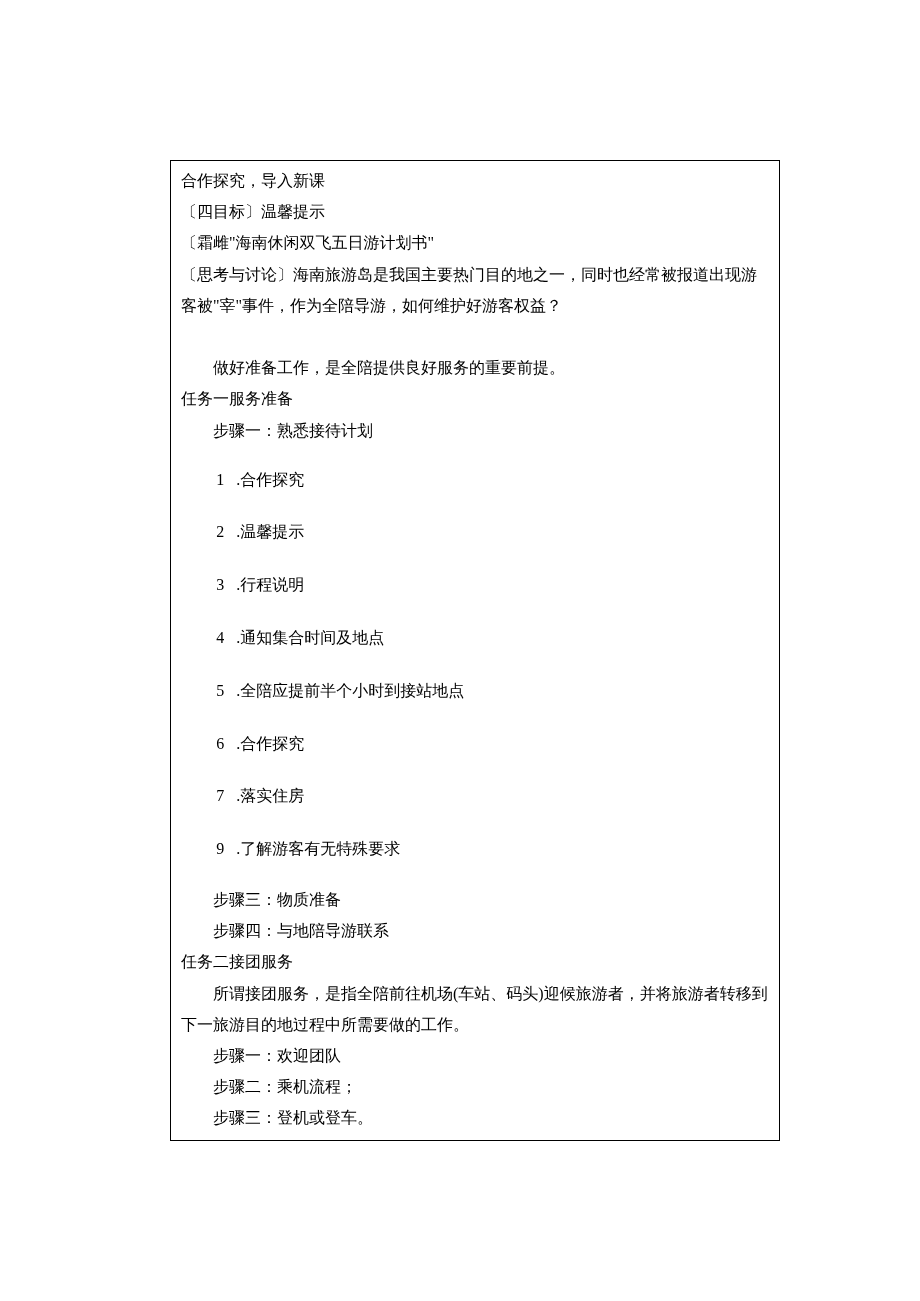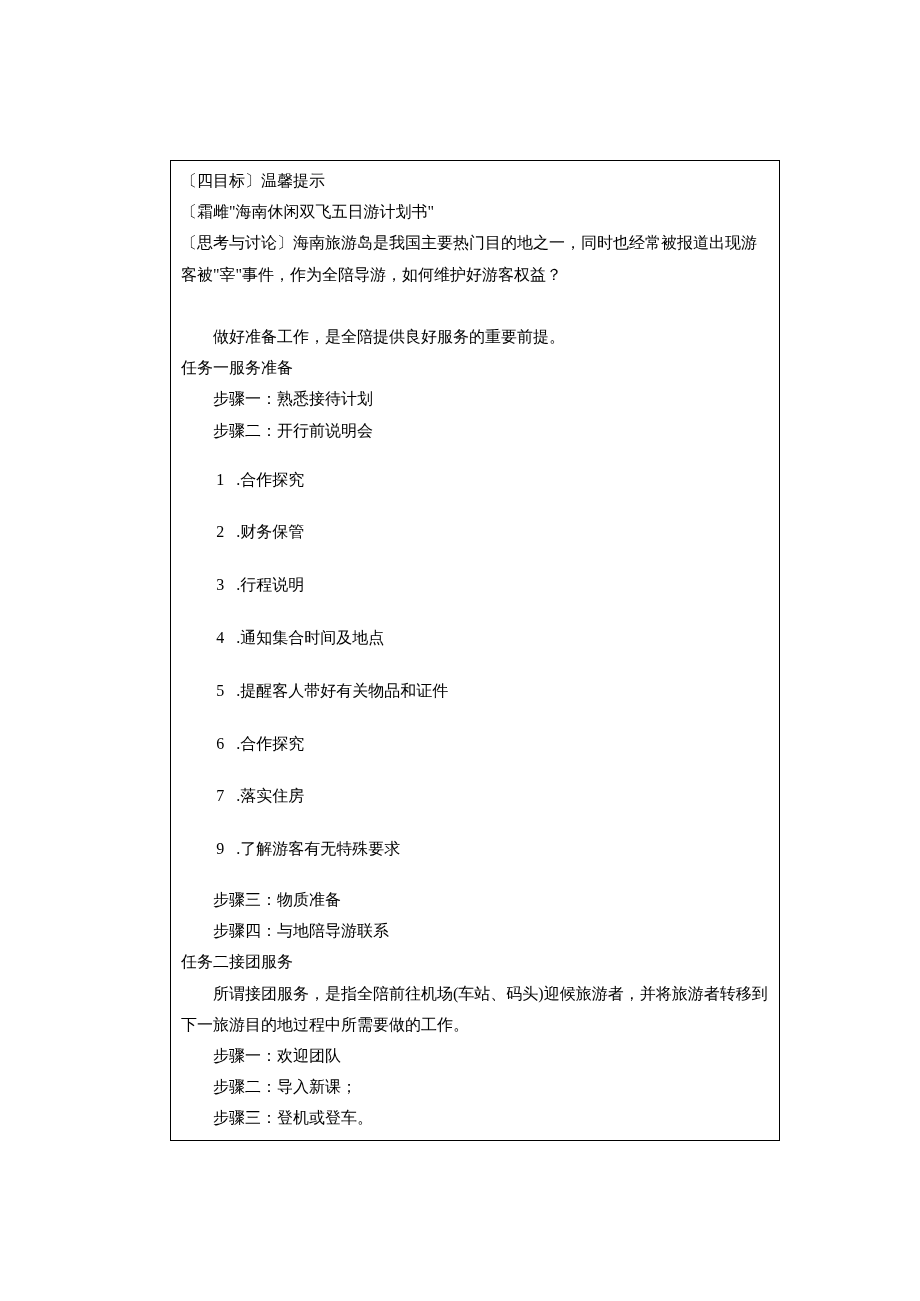--- a/index.html
+++ b/index.html
@@ -25,43 +25,43 @@
   .indent1 { text-indent: 2em; }
   .num-item { margin-left: 2.2em; line-height: 2.3; }
   .num-item .num { display: inline-block; min-width: 1em; }
 </style>
 </head>
 <body>
 
 <div class="page">
   <div class="bordered">
 
+    <p class="p">合作探究，导入新课</p>
     <p class="p">〔四目标〕温馨提示</p>
     <p class="p">〔霜雌"海南休闲双飞五日游计划书"</p>
     <p class="p">〔思考与讨论〕海南旅游岛是我国主要热门目的地之一，同时也经常被报道出现游客被"宰"事件，作为全陪导游，如何维护好游客权益？</p>
 
     <p class="p">&nbsp;</p>
 
     <p class="p indent1">做好准备工作，是全陪提供良好服务的重要前提。</p>
     <p class="p">任务一服务准备</p>
     <p class="p indent1">步骤一：熟悉接待计划</p>
-    <p class="p indent1">步骤二：开行前说明会</p>
 
     <p class="num-item"><span class="num">1</span>&nbsp;<span>.合作探究</span></p>
-    <p class="num-item"><span class="num">2</span>&nbsp;<span>.财务保管</span></p>
+    <p class="num-item"><span class="num">2</span>&nbsp;<span>.温馨提示</span></p>
     <p class="num-item"><span class="num">3</span>&nbsp;<span>.行程说明</span></p>
     <p class="num-item"><span class="num">4</span>&nbsp;<span>.通知集合时间及地点</span></p>
-    <p class="num-item"><span class="num">5</span>&nbsp;<span>.提醒客人带好有关物品和证件</span></p>
+    <p class="num-item"><span class="num">5</span>&nbsp;<span>.全陪应提前半个小时到接站地点</span></p>
     <p class="num-item"><span class="num">6</span>&nbsp;<span>.合作探究</span></p>
     <p class="num-item"><span class="num">7</span>&nbsp;<span>.落实住房</span></p>
     <p class="num-item"><span class="num">9</span>&nbsp;<span>.了解游客有无特殊要求</span></p>
 
     <p class="p indent1">步骤三：物质准备</p>
     <p class="p indent1">步骤四：与地陪导游联系</p>
 
     <p class="p">任务二接团服务</p>
     <p class="p indent1">所谓接团服务，是指全陪前往机场(车站、码头)迎候旅游者，并将旅游者转移到下一旅游目的地过程中所需要做的工作。</p>
     <p class="p indent1">步骤一：欢迎团队</p>
-    <p class="p indent1">步骤二：导入新课；</p>
+    <p class="p indent1">步骤二：乘机流程；</p>
     <p class="p indent1">步骤三：登机或登车。</p>
 
   </div>
 </div>
 
 </body></html>

